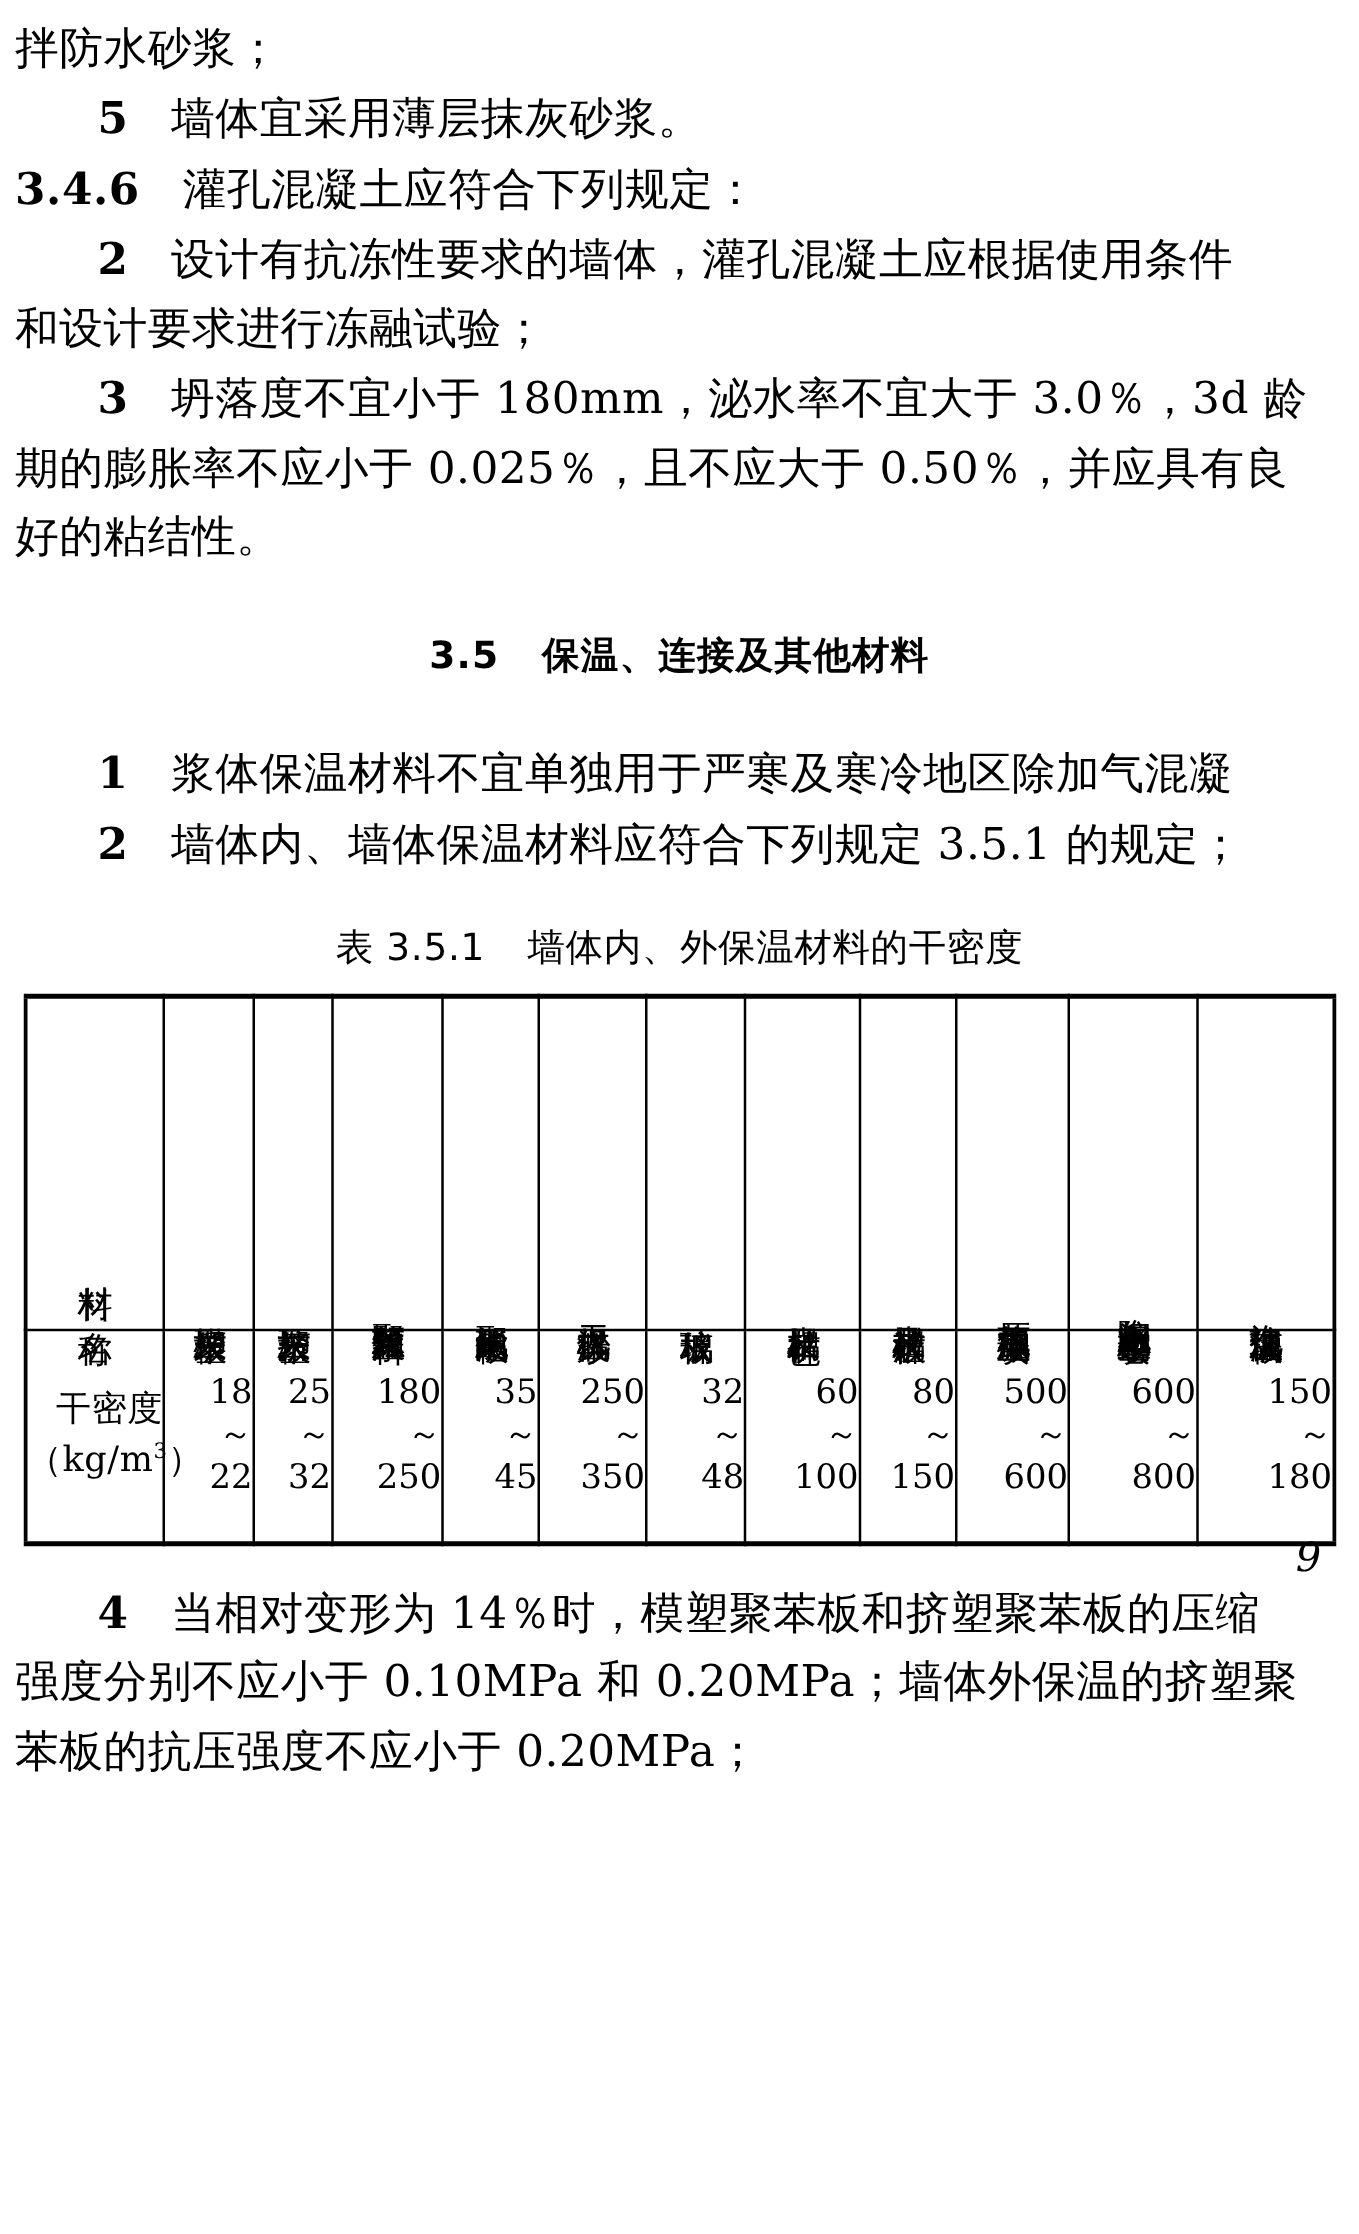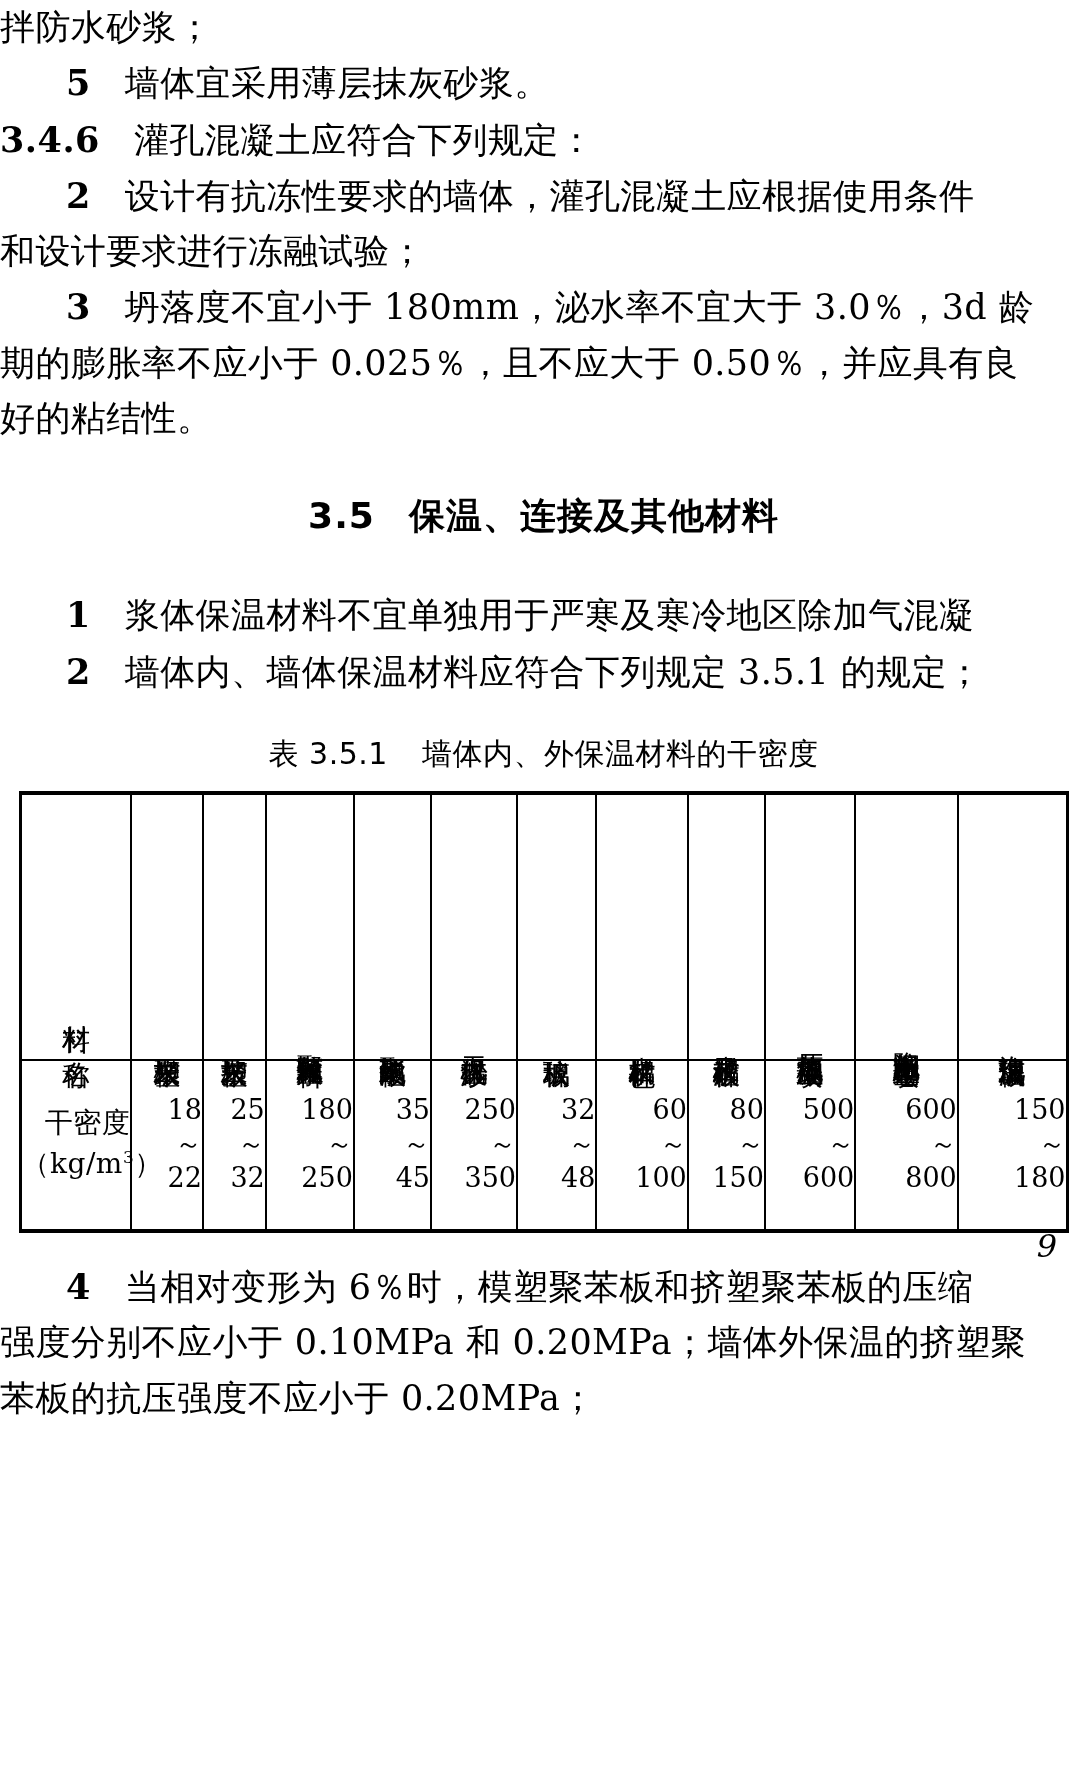--- a/index.html
+++ b/index.html
@@ -12,21 +12,21 @@
     height: 1787px;
     position: relative;
     font-family: "DejaVu Serif", "Liberation Serif", serif;
     color: #000000;
     overflow: hidden;
   }
   .page {
     position: relative;
     width: 1087px;
     height: 1283px;
-    padding: 0;
+    padding: 12px;
     box-sizing: border-box;
   }
   .body-text {
     font-size: 35px;
     line-height: 1.58;
     letter-spacing: 0.4px;
     text-align: justify;
     text-justify: inter-ideograph;
     margin: 0;
     padding: 0;
@@ -40,21 +40,21 @@
   .num {
     font-weight: bold;
     font-family: "DejaVu Serif", "Liberation Serif", serif;
   }
   .clause-no {
     font-weight: bold;
     letter-spacing: 0.5px;
   }
   .sec-heading {
     text-align: center;
-    font-size: 36px;
+    font-size: 30px;
     font-weight: bold;
     letter-spacing: 1px;
     margin: 46px 0 46px 0;
     font-family: "DejaVu Sans", "Liberation Sans", sans-serif;
   }
   .tbl-caption {
     text-align: center;
     font-size: 30px;
     font-weight: normal;
     letter-spacing: 0.5px;
@@ -253,20 +253,20 @@
             <div class="cellval"><span>150</span><span class="tilde">～</span><span>180</span></div>
           </td>
       </tr>
     </tbody>
   </table>
 
   <div style="height:26px"></div>
 
 
   <p class="body-text p-item">
-    <span class="sp-ind"></span><span class="num">4</span><span class="sp-md"></span><span>当相对变形为 6％时，模塑聚苯板和挤塑聚苯板的压缩</span>
+    <span class="sp-ind"></span><span class="num">4</span><span class="sp-md"></span><span>当相对变形为 14％时，模塑聚苯板和挤塑聚苯板的压缩</span>
   </p>
   <p class="body-text p-cont"><span>强度分别不应小于 0.10MPa 和 0.20MPa；墙体外保温的挤塑聚</span></p>
   <p class="body-text p-cont"><span>苯板的抗压强度不应小于 0.20MPa；</span></p>
 
 
   <div class="pagenum">9</div>
 </div>
 
 </body></html>

